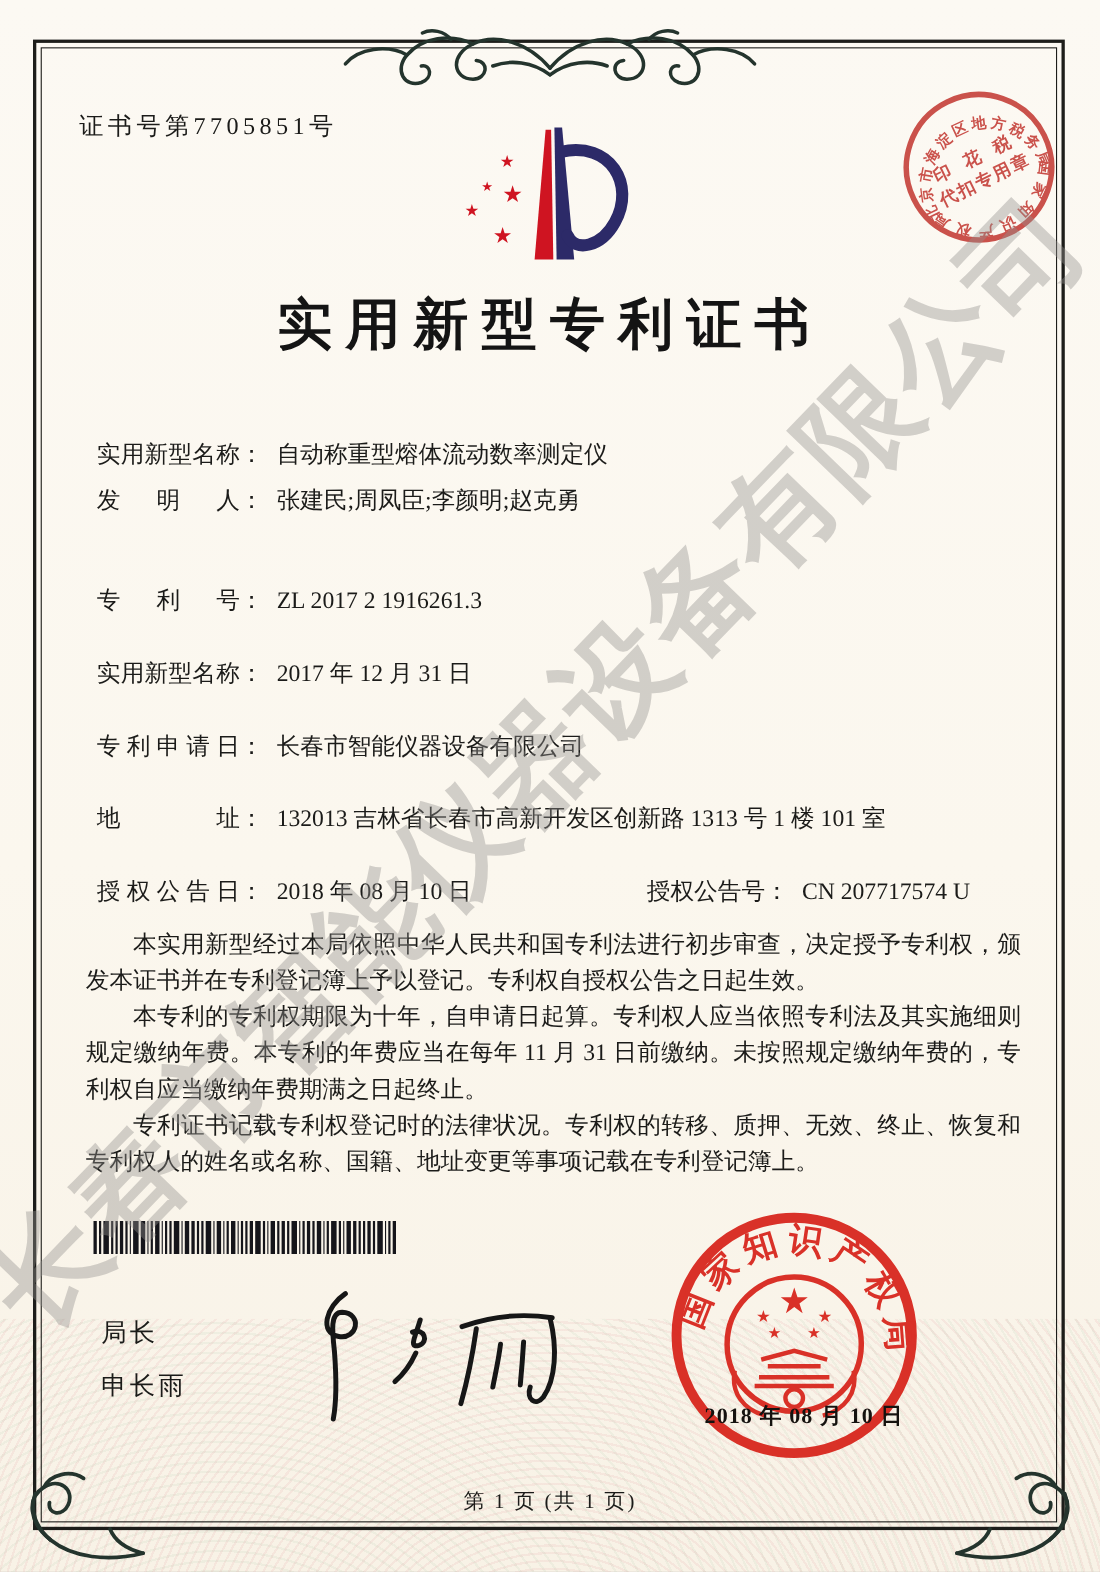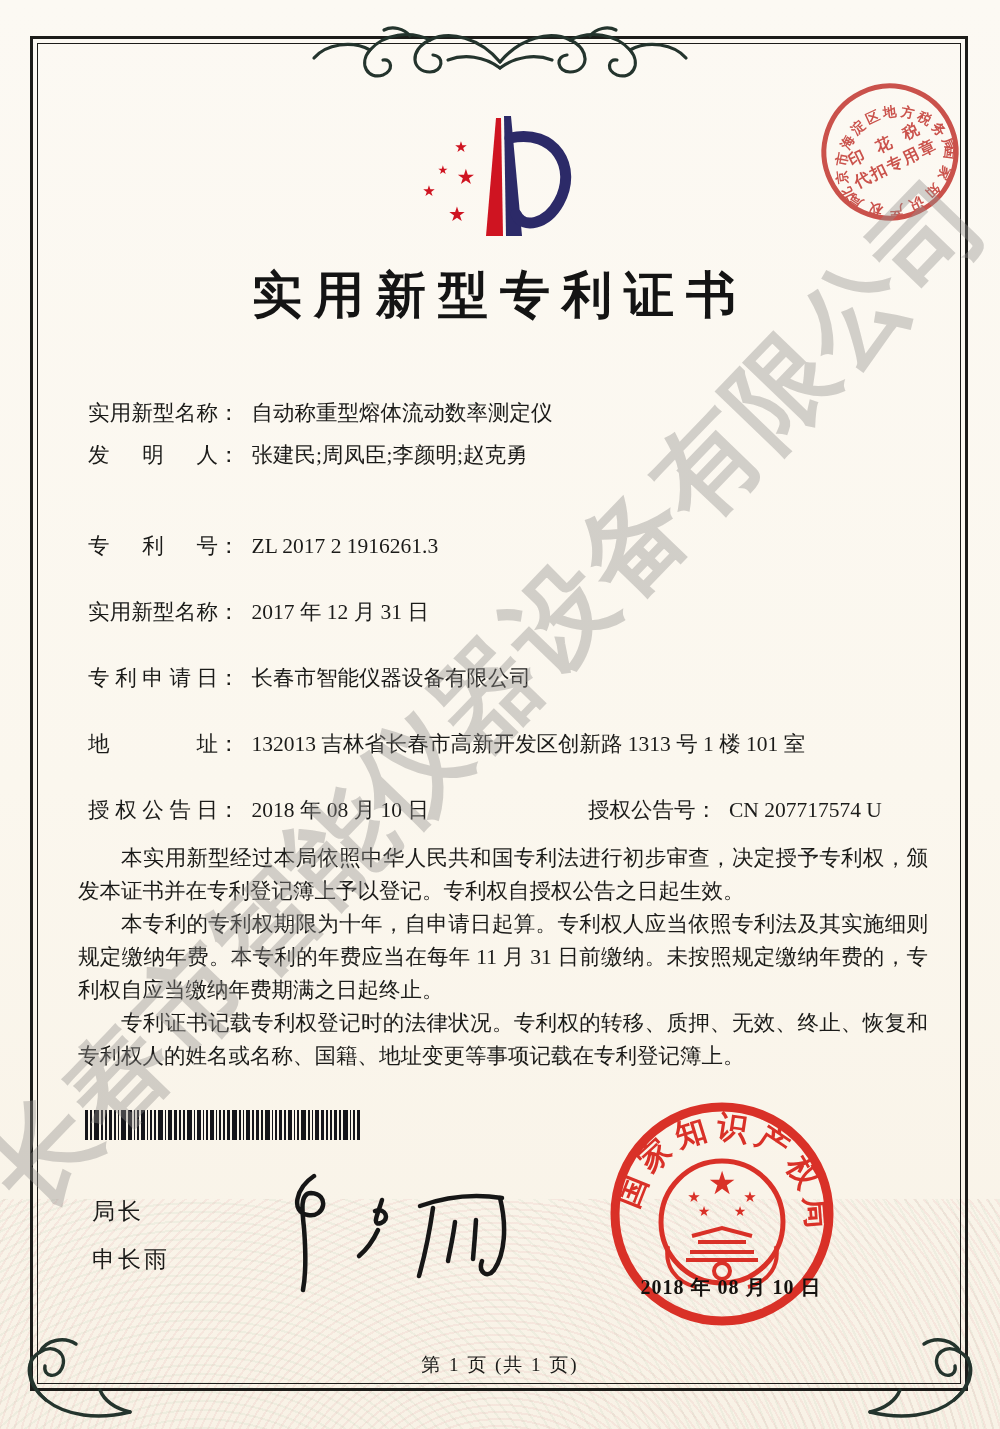--- a/index.html
+++ b/index.html
@@ -87,20 +87,21 @@
   </svg>
   <svg class="orn" style="left:862px; top:1328px; transform:scaleX(-1);" width="134" height="98" viewBox="0 0 134 98">
     <g fill="none" stroke="currentColor" stroke-width="3.4" stroke-linecap="round">
       <path d="M126,84 C94,92 62,88 42,72 C22,56 20,34 36,24 C50,15 64,26 58,40 C53,51 39,49 41,38"></path>
       <path d="M42,72 C30,62 22,46 28,30"></path>
       <path d="M36,24 C42,12 60,8 72,16"></path>
       <path d="M126,84 C110,80 100,72 96,62"></path>
     </g>
   </svg>
 
+  <div class="cert-no z2">证书号第7705851号</div>
 
   <svg class="stamp-svg z3" width="188" height="188" viewBox="0 0 188 188">
     <g fill="#c5403a">
       <circle cx="94" cy="94" r="66" fill="none" stroke="#c5403a" stroke-width="5"></circle>
       <path id="stampTop" d="M 43,122 A 52,52 0 1 1 145,122" fill="none"></path>
       <text font-size="13.5" font-weight="bold" letter-spacing="3">
         <textPath href="#stampTop" startOffset="2">北京市海淀区地方税务局</textPath>
       </text>
       <path id="stampBottom" d="M 150,101 A 57,57 0 0 1 38,101" fill="none"></path>
       <text font-size="13.5" font-weight="bold" letter-spacing="6">

